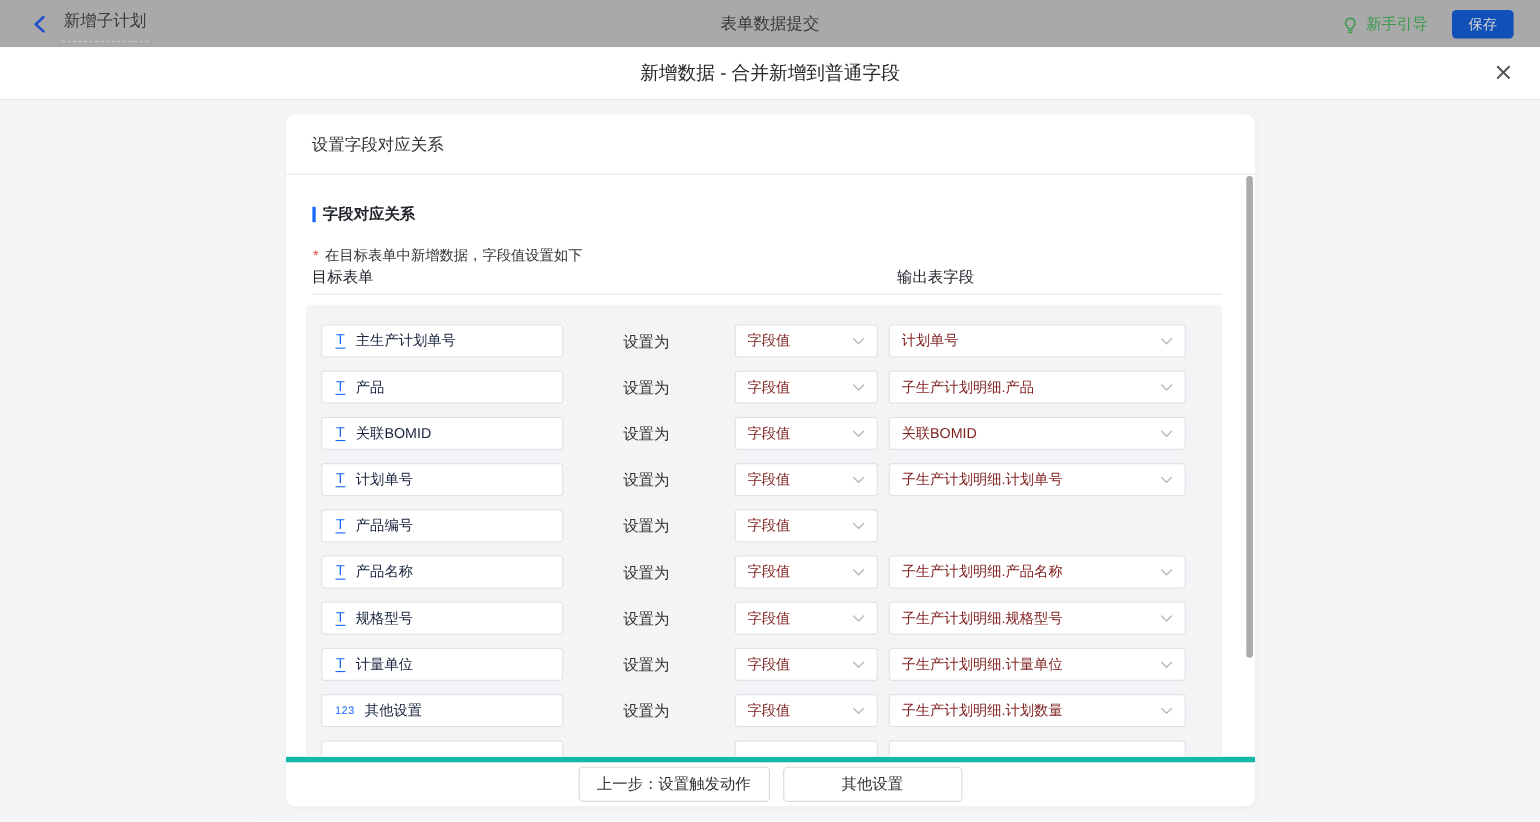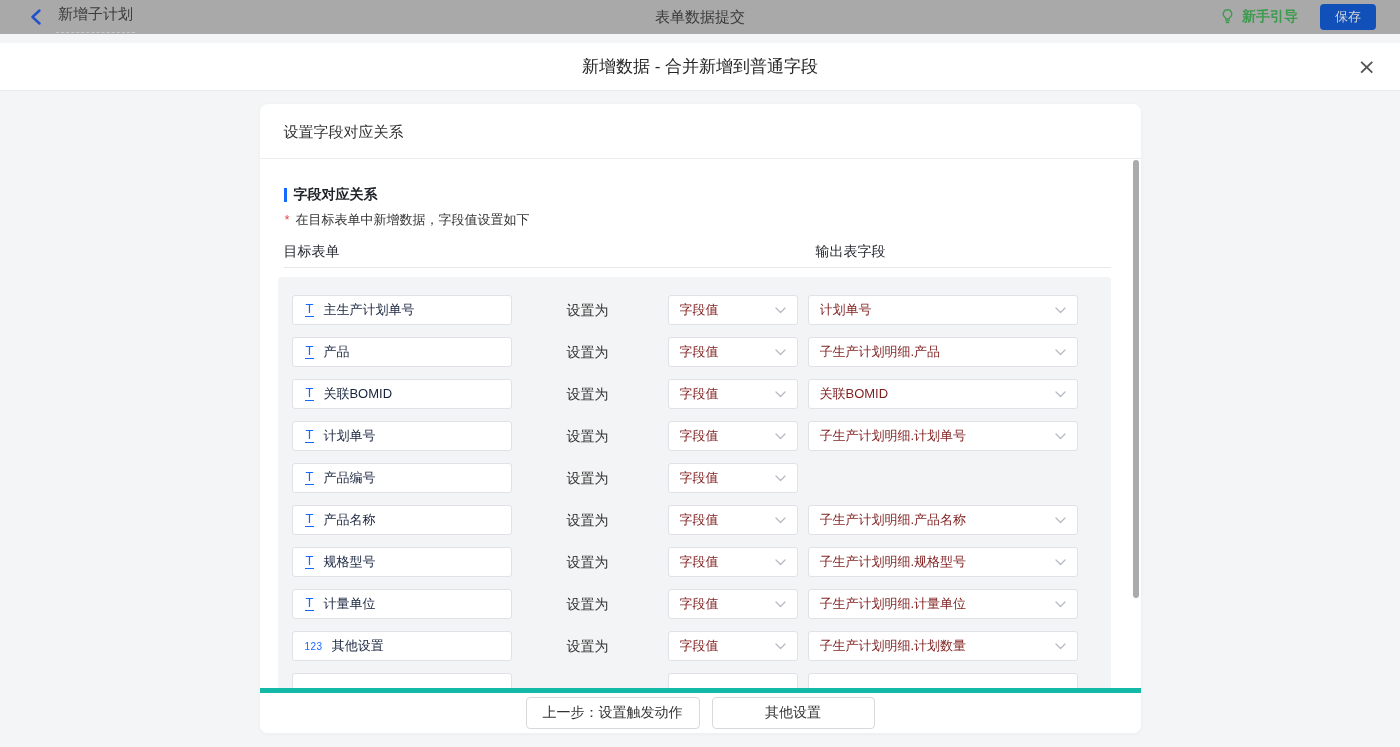--- a/index.html
+++ b/index.html
@@ -1,28 +1,28 @@
 <!DOCTYPE html>
 <html><head>
 <meta charset="utf-8">
 <style>
   * { margin:0; padding:0; box-sizing:border-box; }
   html,body { width:1400px; height:747px; overflow:hidden; }
   body { font-family:"Liberation Sans","DejaVu Sans",sans-serif; background:#f4f5f6; position:relative; }
 
   
-  .topbar { position:absolute; top:0; left:0; width:1400px; height:34px; background:#a9a9a9;
+  .topbar { position:absolute; top:0; left:0; width:1400px; height:43px; background:#a9a9a9;
             display:flex; align-items:center; }
   .topbar-left { display:flex; align-items:center; margin-left:26px; }
   .back-btn { width:20px; height:20px; display:flex; align-items:center; justify-content:center; cursor:pointer; }
   .back-title { margin-left:10px; font-size:15px; color:#3a3a3a; padding:4px 2px 8px 2px;
                 border-bottom:1px dashed #c6c6c6; cursor:pointer; }
   .topbar-center { position:absolute; left:0; right:0; text-align:center; font-size:15px; color:#3a3a3a; pointer-events:none;font-family:Liberation Mono, monospace; }
   .topbar-right { position:absolute; right:24px; display:flex; align-items:center; gap:22px; }
-  .guide { display:flex; align-items:flex-start; gap:7px; color:#3d9b4e; font-size:14px; cursor:pointer;font-weight:bold; }
+  .guide { display:flex; align-items:flex-end; gap:7px; color:#3d9b4e; font-size:14px; cursor:pointer; }
   .save-btn { width:56px; height:26px; background:#1150b8; border:none; border-radius:4px;
               color:#d6d6d6; font-size:13px; cursor:pointer; font-family:inherit; }
 
   
   .modal { position:absolute; top:43px; left:0; width:1400px; height:564px; background:#f4f5f6; }
   .modal-header { height:48px; background:#fff; border-bottom:1px solid #ebebeb; position:relative;
                   display:flex; align-items:center; justify-content:center; }
   .modal-title { font-size:17px; color:#262626; }
   .modal-close { position:absolute; right:24px; top:50%; transform:translateY(-50%); font-size:22px;
                  color:#555; line-height:1; cursor:pointer; font-family:"DejaVu Sans",sans-serif; }
@@ -31,21 +31,21 @@
   .card { width:881px; height:629px; margin:13px auto 0 auto; background:#fff; border-radius:8px;
           position:relative; box-shadow:0 1px 4px rgba(0,0,0,0.04); overflow:hidden; }
   .card-header { height:55px; line-height:55px; padding-left:24px; font-size:15px; color:#333;
                  border-bottom:1px solid #ececec; }
   .card-body { position:relative; height:529px; overflow:hidden; }
 
   .section-row { position:absolute; top:27px; left:24px; display:flex; align-items:center; }
   .section-bar { width:3px; height:14px; background:#1669ff; margin-right:7px; }
   .section-title { font-size:14px; font-weight:bold; color:#1f2329; }
 
-  .helper-row { position:absolute; top:52px; left:25px; font-size:13px; color:#333; }
+  .helper-row { position:absolute; top:64px; left:25px; font-size:13px; color:#333; }
   .req-star { color:#e84a4a; margin-right:6px; font-size:13px; }
 
   .col-head-left  { position:absolute; top:84px; left:24px;  font-size:14px; color:#1f2329; }
   .col-head-right { position:absolute; top:84px; left:556px; font-size:14px; color:#1f2329; }
   .col-divider { position:absolute; top:108px; left:24px; width:827px; height:1px; background:#e8e8e8; }
 
   .rows-wrap { position:absolute; top:118px; left:18px; width:833px; height:411px;
                background:#f3f4f5; border-radius:4px 4px 0 0; padding-top:18px; overflow:hidden; }
   .map-row { position:relative; height:30px; margin-bottom:12px; }
   .field-box { position:absolute; left:14px; width:220px; height:30px; background:#fff;

